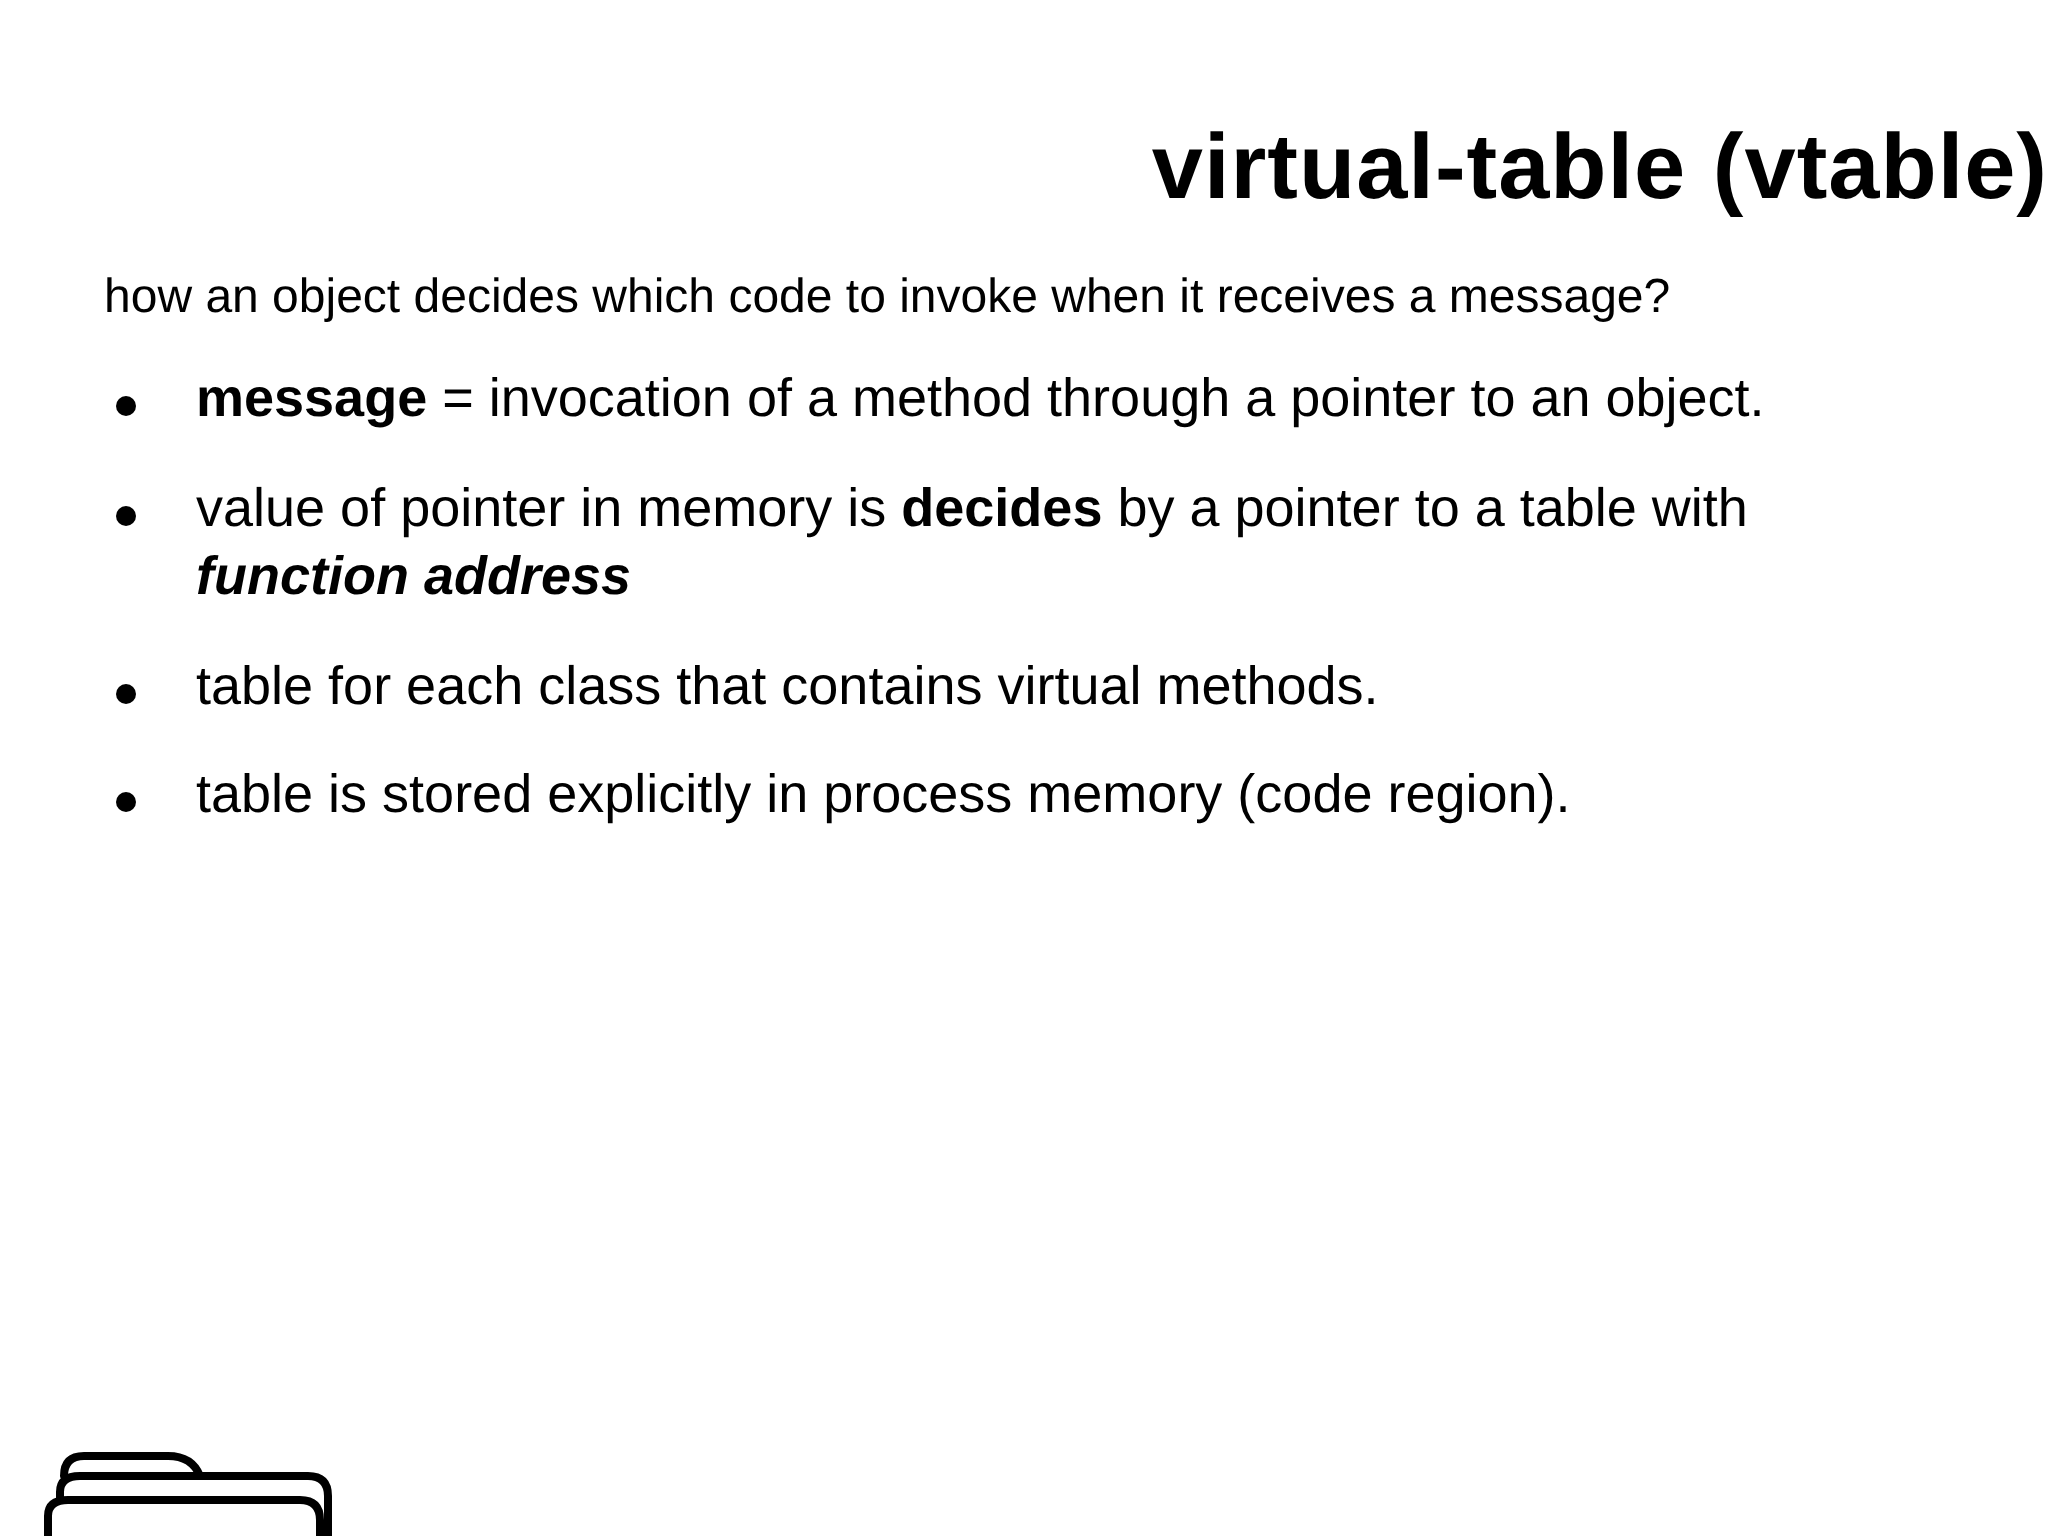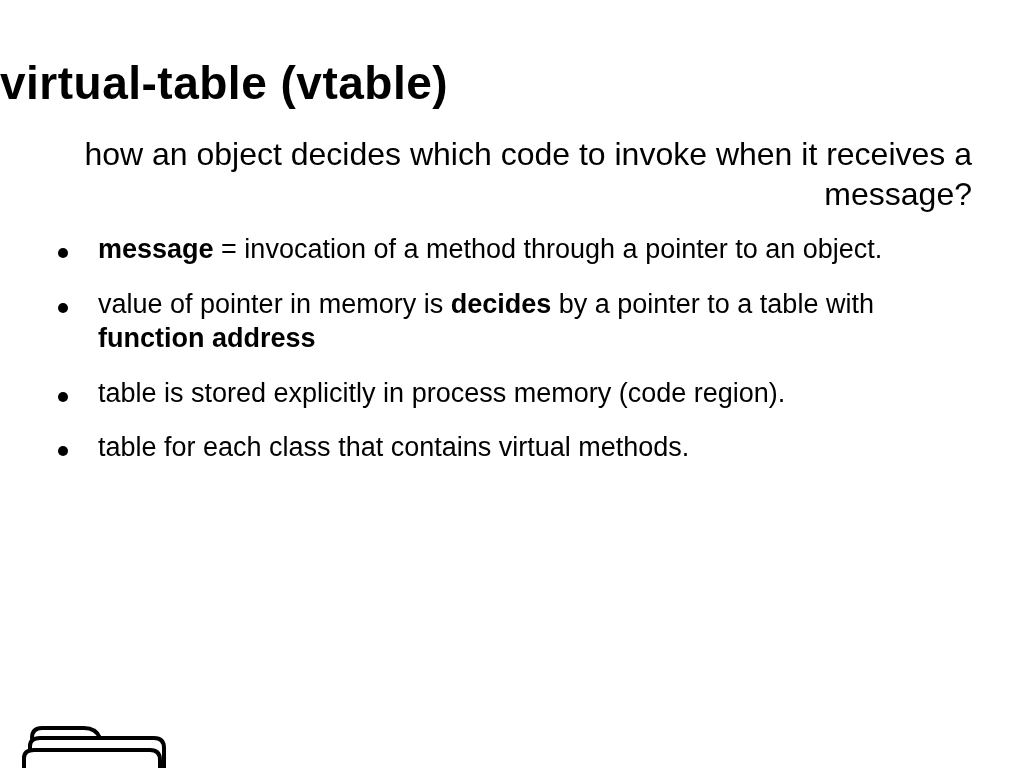--- a/index.html
+++ b/index.html
@@ -12,32 +12,31 @@
     color: #000;
     overflow: hidden;
   }
   .slide {
     position: relative;
     width: 1024px;
     height: 768px;
     box-sizing: border-box;
   }
   .title {
-    text-align: left;
+    text-align: right;
     font-size: 46px;
     font-weight: bold;
     margin-top: 56px;
     margin-bottom: 24px;
     letter-spacing: 0.5px;
   }
   .intro {
-    font-size: 32px;
+    font-size: 24px;
     line-height: 1.25;
     margin: 0 52px 18px 52px;
-    text-align: right;
   }
   ul.bullets {
     list-style: none;
     margin: 0 52px 0 52px;
     padding: 0;
   }
   ul.bullets > li {
     position: relative;
     font-size: 27px;
     line-height: 1.28;
@@ -48,21 +47,21 @@
     content: "";
     position: absolute;
     left: 6px;
     top: 16px;
     width: 10px;
     height: 10px;
     background: #000;
     border-radius: 50%;
   }
   .b { font-weight: bold; }
-  .bi { font-weight: bold; }
+  .bi { font-weight: bold; font-style: italic; }
 
   .folder {
     position: absolute;
     left: 14px;
     bottom: 10px;
     width: 160px;
     height: 100px;
   }
   .folder svg {
     width: 100%;
@@ -79,24 +78,24 @@
   <div class="intro">how an object decides which code to invoke when it receives a message?</div>
 
   <ul class="bullets">
     <li>
       <span class="b">message</span><span> = invocation of a method through a pointer to an object.</span>
     </li>
     <li>
       <span>value of pointer in memory is </span><span class="b">decides</span><span> by a pointer to a table with </span><span class="bi">function address</span>
     </li>
     <li>
-      <span>table is stored explicitly in process memory (code region).</span>
+      <span>table for each class that contains virtual methods.</span>
     </li>
     <li>
-      <span>table for each class that contains virtual methods.</span>
+      <span>table is stored explicitly in process memory (code region).</span>
     </li>
   </ul>
 
   <div class="folder">
     <svg viewBox="0 0 160 100">
       <path d="M18 24 Q18 14 28 14 L70 14 Q82 14 86 24 L86 28 L22 28 Z" fill="#fff" stroke="#000" stroke-width="4" stroke-linejoin="round"></path>
       <path d="M16 32 Q16 24 26 24 L140 24 Q150 24 150 34 L150 80 Q150 90 140 90 L26 90 Q16 90 16 80 Z" fill="#fff" stroke="#000" stroke-width="4" stroke-linejoin="round"></path>
       <path d="M10 44 Q10 36 20 36 L136 36 Q146 36 146 46 L146 86 Q146 96 136 96 L20 96 Q10 96 10 86 Z" fill="#fff" stroke="#000" stroke-width="4" stroke-linejoin="round"></path>
     </svg>
     

